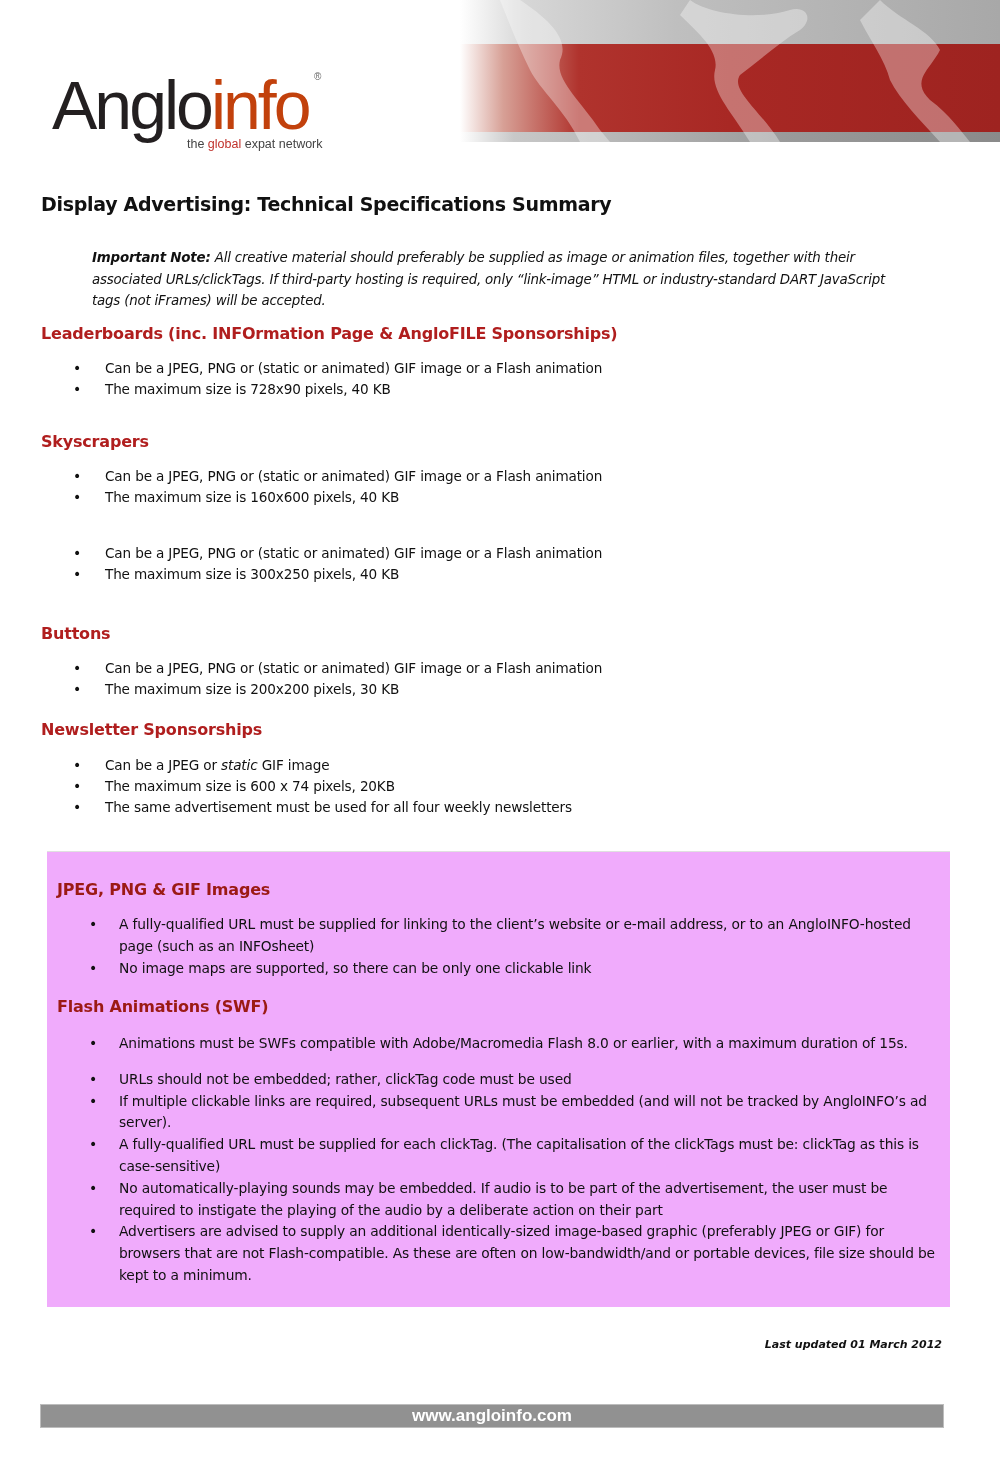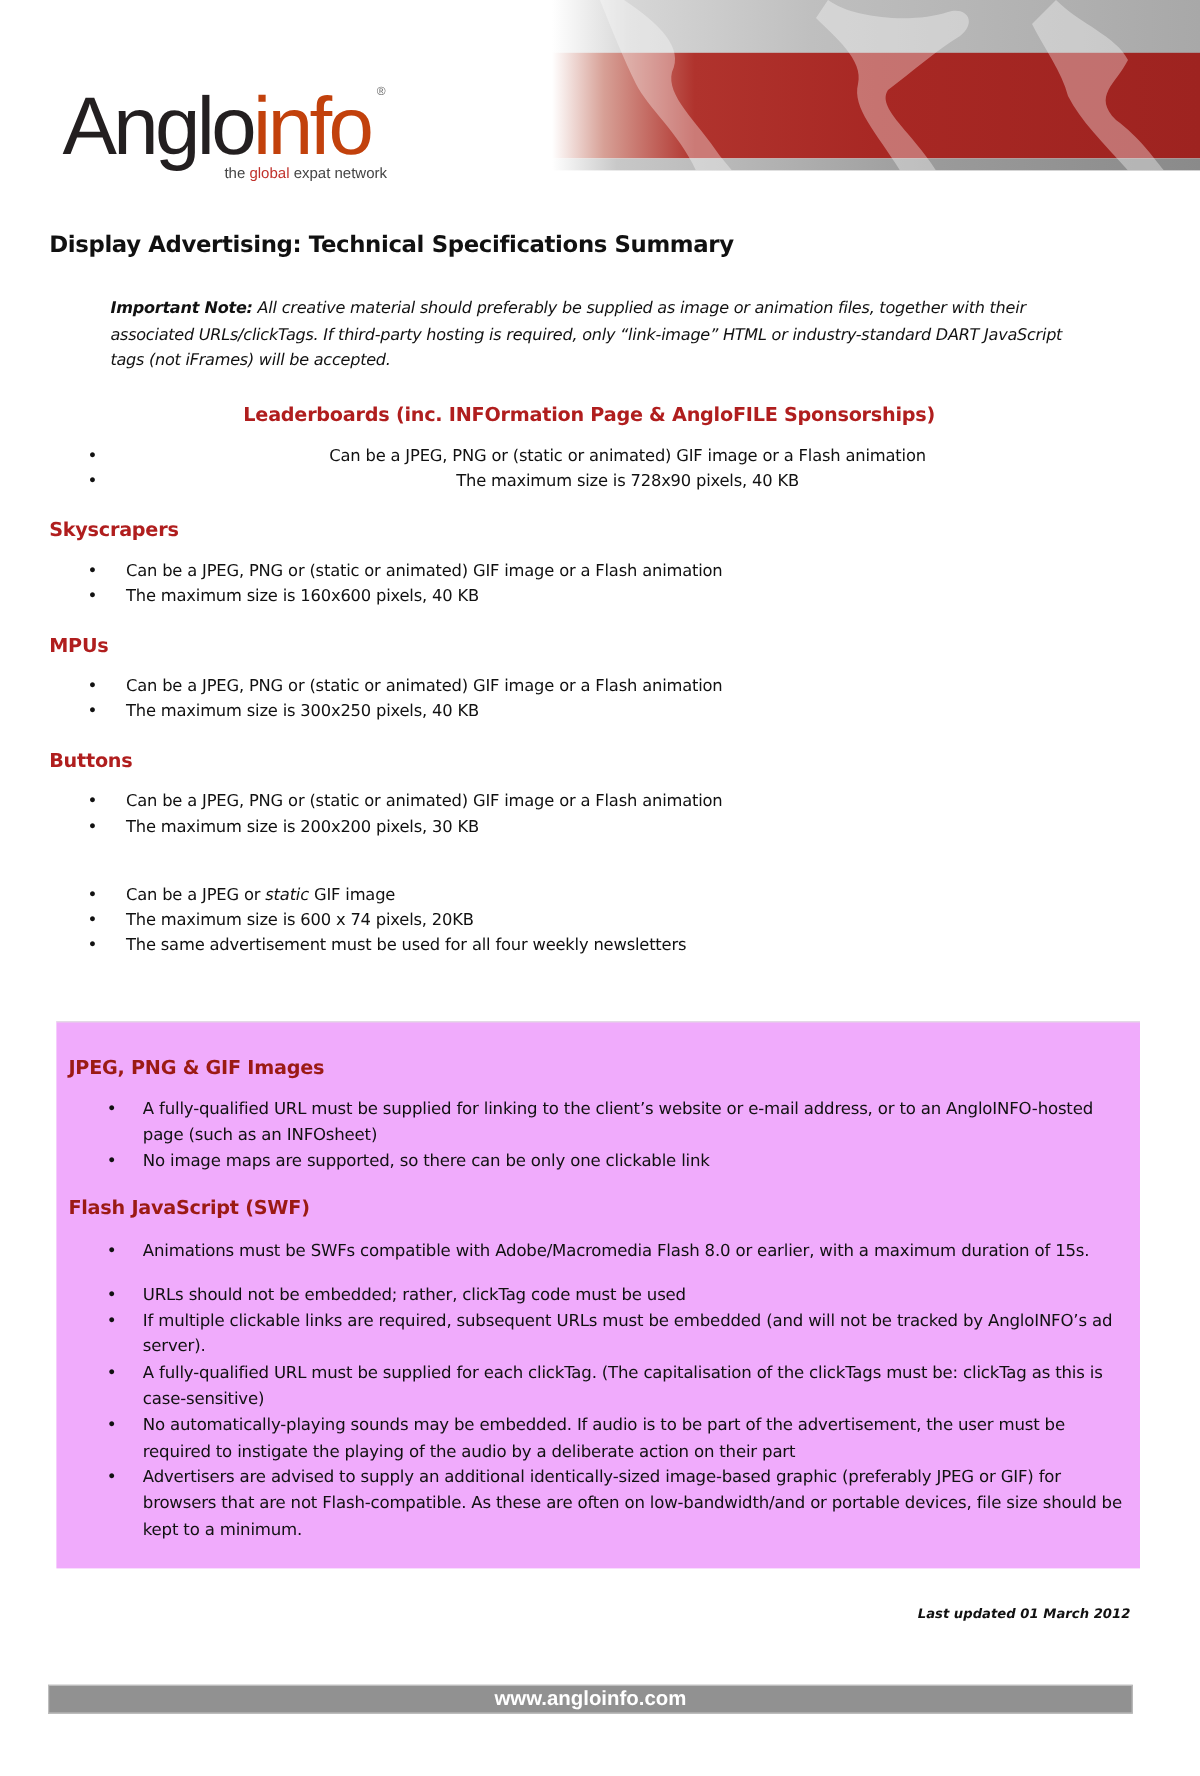--- a/index.html
+++ b/index.html
@@ -117,70 +117,70 @@
     <path d="M60,0 C90,20 110,40 100,60 C95,80 120,100 140,130 L150,142 L120,142 C105,110 80,90 70,70 C60,50 50,25 40,0 Z" fill="#ffffff"></path>
     <path d="M230,0 C250,15 300,20 330,10 C345,5 355,18 340,30 C320,42 300,60 280,75 C270,90 300,110 320,142 L290,142 C270,110 250,90 255,70 C260,50 235,30 220,15 Z" fill="#ffffff"></path>
     <path d="M420,0 C440,20 470,30 480,50 C470,70 450,80 470,100 C490,115 500,130 510,142 L480,142 C460,120 440,100 430,80 C425,60 410,40 400,20 Z" fill="#ffffff"></path>
   </svg>
 </div>
 
 <div class="page-title">Display Advertising: Technical Specifications Summary</div>
 
 <div class="note"><b>Important Note:</b><span> All creative material should preferably be supplied as image or animation files, together with their associated URLs/clickTags. If third-party hosting is required, only “link-image” HTML or industry-standard DART JavaScript tags (not iFrames) will be accepted.</span></div>
 
-<div class="section" style="top:336px;text-align:center;">
+<div class="section" style="top:324px;">
   <h2>Leaderboards (inc. INFOrmation Page &amp; AngloFILE Sponsorships)</h2>
   <ul class="bullets" style="margin-top:15px;">
     <li><span class="dot">•</span><span>Can be a JPEG, PNG or (static or animated) GIF image or a Flash animation</span></li>
     <li><span class="dot">•</span><span>The maximum size is 728x90 pixels, 40 KB</span></li>
   </ul>
 </div>
 
 <div class="section" style="top:432px;">
   <h2>Skyscrapers</h2>
   <ul class="bullets" style="margin-top:15px;">
     <li><span class="dot">•</span><span>Can be a JPEG, PNG or (static or animated) GIF image or a Flash animation</span></li>
     <li><span class="dot">•</span><span>The maximum size is 160x600 pixels, 40 KB</span></li>
   </ul>
 </div>
 
 <div class="section" style="top:528px;">
-  <h2>MPUs</h2>
   <ul class="bullets" style="margin-top:15px;">
     <li><span class="dot">•</span><span>Can be a JPEG, PNG or (static or animated) GIF image or a Flash animation</span></li>
     <li><span class="dot">•</span><span>The maximum size is 300x250 pixels, 40 KB</span></li>
   </ul>
 </div>
 
 <div class="section" style="top:624px;">
   <h2>Buttons</h2>
   <ul class="bullets" style="margin-top:15px;">
     <li><span class="dot">•</span><span>Can be a JPEG, PNG or (static or animated) GIF image or a Flash animation</span></li>
     <li><span class="dot">•</span><span>The maximum size is 200x200 pixels, 30 KB</span></li>
   </ul>
 </div>
 
 <div class="section" style="top:720px;">
+  <h2>Newsletter Sponsorships</h2>
   <ul class="bullets" style="margin-top:16px;">
     <li><span class="dot">•</span><span>Can be a JPEG or </span><em>static</em><span> GIF image</span></li>
     <li><span class="dot">•</span><span>The maximum size is 600 x 74 pixels, 20KB</span></li>
     <li><span class="dot">•</span><span>The same advertisement must be used for all four weekly newsletters</span></li>
   </ul>
 </div>
 
 <div class="gray-box">
   <div class="section" style="top:28px;">
     <h2>JPEG, PNG &amp; GIF Images</h2>
     <ul class="bullets" style="margin-top:15px;">
       <li><span class="dot">•</span><span>A fully-qualified URL must be supplied for linking to the client’s website or e-mail address, or to an AngloINFO-hosted page (such as an INFOsheet)</span></li>
       <li><span class="dot">•</span><span>No image maps are supported, so there can be only one clickable link</span></li>
     </ul>
   </div>
   <div class="section" style="top:145px;">
-    <h2>Flash JavaScript (SWF)</h2>
+    <h2>Flash Animations (SWF)</h2>
     <ul class="bullets" style="margin-top:17px;">
       <li style="margin-bottom:14px;"><span class="dot">•</span><span>Animations must be SWFs compatible with Adobe/Macromedia Flash 8.0 or earlier, with a maximum duration of 15s.</span></li>
       <li><span class="dot">•</span><span>URLs should not be embedded; rather, clickTag code must be used</span></li>
       <li><span class="dot">•</span><span>If multiple clickable links are required, subsequent URLs must be embedded (and will not be tracked by AngloINFO’s ad server).</span></li>
       <li><span class="dot">•</span><span>A fully-qualified URL must be supplied for each clickTag. (The capitalisation of the clickTags must be: clickTag as this is case-sensitive)</span></li>
       <li><span class="dot">•</span><span>No automatically-playing sounds may be embedded. If audio is to be part of the advertisement, the user must be required to instigate the playing of the audio by a deliberate action on their part</span></li>
       <li><span class="dot">•</span><span>Advertisers are advised to supply an additional identically-sized image-based graphic (preferably JPEG or GIF) for browsers that are not Flash-compatible. As these are often on low-bandwidth/and or portable devices, file size should be kept to a minimum.</span></li>
     </ul>
   </div>
 </div>

